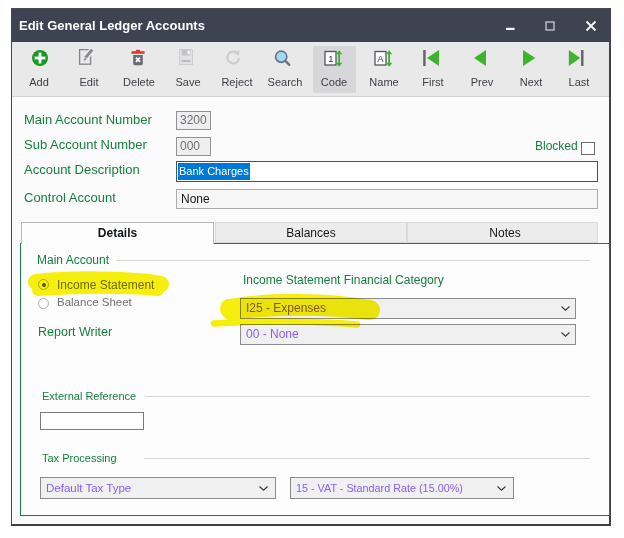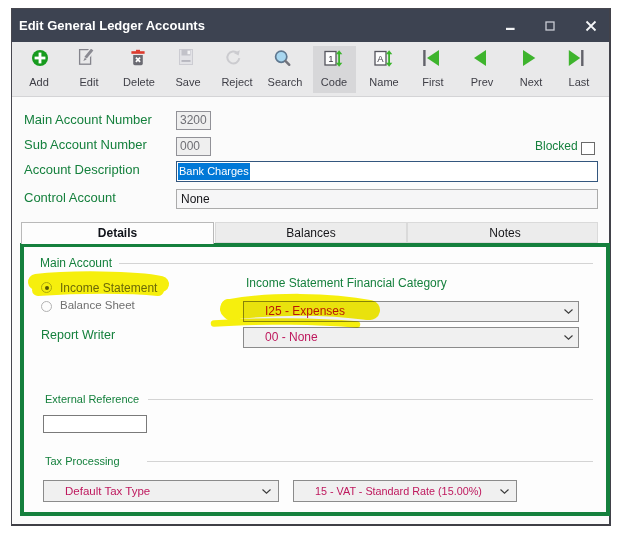--- a/index.html
+++ b/index.html
@@ -14,25 +14,25 @@
 #codepress { position:absolute; left:301px; top:4px; width:43px; height:47px; background:#d7d7d9; }
 .flabel { position:absolute; font-size:13px; color:#15803d; white-space:nowrap; }
 .smallbox { position:absolute; left:164px; width:35px; height:19px; background:#efefef; border:1px solid #919197; color:#6f6f75; font-size:12px; line-height:17px; padding-left:3px; }
 #descbox { position:absolute; left:164px; top:152px; width:422px; height:21px; background:#ffffff; border:1px solid #33567e; }
 #descsel { position:absolute; left:1px; top:1px; height:17px; background:#0078d7; color:#ffffff; font-size:11px; line-height:17px; padding:0 1px 12px 1px; }
 #ctrlbox { position:absolute; left:164px; top:180px; width:422px; height:20px; background:#f6f6f7; border:1px solid #ababab; color:#16161a; font-size:12px; line-height:18px; padding-left:4px; }
 #chk { position:absolute; left:569px; top:133px; width:14px; height:13px; background:#ffffff; border:1px solid #6b6b6b; }
 .tab { position:absolute; top:213px; height:21px; font-size:12px; text-align:center; line-height:21px; }
 .tab.inactive { background:#ececec; border:1px solid #dadada; color:#16161a; }
 .tab.active { background:#fdfdfd; border:1px solid #b9b9b9; border-bottom:none; font-weight:bold; color:#10131a; z-index:3; height:22px; }
-#panel { position:absolute; left:8px; top:234px; width:590px; height:273px; background:#fdfdfd; border:4px solid #15803d; z-index:1; }
+#panel { position:absolute; left:8px; top:234px; width:590px; height:273px; background:#fdfdfd; border:1px solid #15803d; z-index:1; }
 .gline { position:absolute; height:1px; background:#d4d4d4; }
 .radio { position:absolute; width:11px; height:11px; border-radius:50%; border:1px solid #b2b2b2; background:#fcfcfc; }
 .radio .dot { position:absolute; left:2.5px; top:2.5px; width:4px; height:4px; border-radius:50%; background:#5a5a5a; }
-.combo { position:absolute; width:336px; height:21px; background:#f0f0f0; border:1px solid #8b8b8b; font-size:12px; color:#be185d; line-height:19px; padding-left:21px; white-space:nowrap; }
+.combo { position:absolute; width:336px; height:21px; background:#f0f0f0; border:1px solid #8b8b8b; font-size:12px; color:#8b5cf6; line-height:19px; padding-left:5px; white-space:nowrap; }
 .chev { position:absolute; top:7px; width:9px; height:5px; }
 #hl { position:absolute; left:0; top:0; width:624px; height:538px; mix-blend-mode:multiply; pointer-events:none; z-index:5; }
 .wbtn { position:absolute; top:0; width:40px; height:33px; }
 </style>
 </head>
 <body>
 <div id="win">
   <div id="titlebar">
     <div id="title">Edit General Ledger Accounts</div>
     <svg class="wbtn" style="left:479px" viewBox="0 0 40 33">

